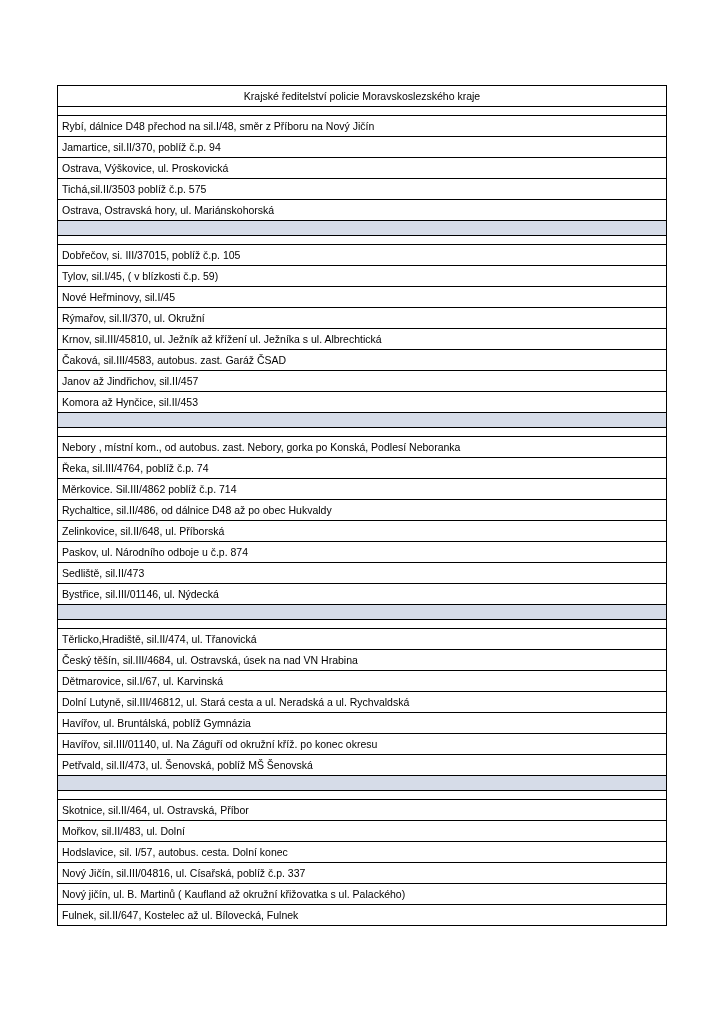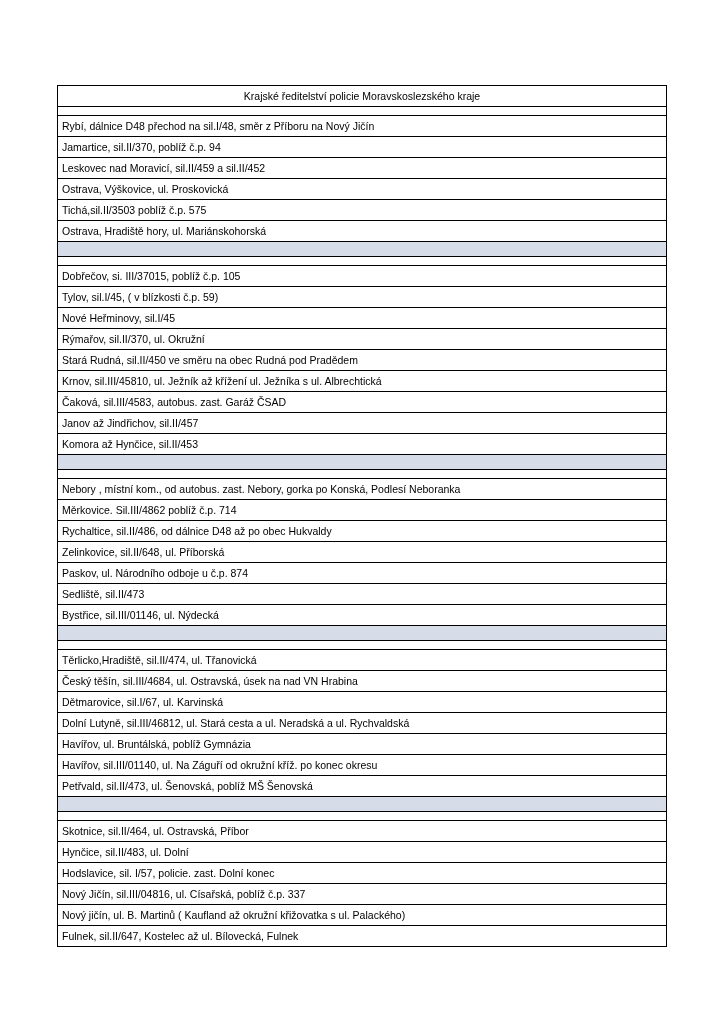--- a/index.html
+++ b/index.html
@@ -68,30 +68,27 @@
           <td></td>
         </tr>
 
       <tr>
           <td>Rybí, dálnice D48 přechod na sil.I/48, směr z Příboru na Nový Jičín</td>
         </tr>
       <tr>
           <td>Jamartice, sil.II/370, poblíž č.p. 94</td>
         </tr>
       <tr>
-          <td>Leskovec nad Moravicí, sil.II/459 a sil.II/452</td>
-        </tr>
-      <tr>
           <td>Ostrava, Výškovice, ul. Proskovická</td>
         </tr>
       <tr>
           <td>Tichá,sil.II/3503 poblíž č.p. 575</td>
         </tr>
       <tr>
-          <td>Ostrava, Hradiště hory, ul. Mariánskohorská</td>
+          <td>Ostrava, Ostravská hory, ul. Mariánskohorská</td>
         </tr>
 
       <tr class="row-spacer">
           <td></td>
         </tr>
       <tr class="row-blank">
           <td></td>
         </tr>
 
       <tr>
@@ -100,23 +97,20 @@
       <tr>
           <td>Tylov, sil.I/45, ( v blízkosti č.p. 59)</td>
         </tr>
       <tr>
           <td>Nové Heřminovy, sil.I/45</td>
         </tr>
       <tr>
           <td>Rýmařov, sil.II/370, ul. Okružní</td>
         </tr>
       <tr>
-          <td>Stará Rudná, sil.II/450 ve směru na obec Rudná pod Pradědem</td>
-        </tr>
-      <tr>
           <td>Krnov, sil.III/45810, ul. Ježník  až křížení ul. Ježníka s ul. Albrechtická</td>
         </tr>
       <tr>
           <td>Čaková, sil.III/4583, autobus. zast. Garáž ČSAD</td>
         </tr>
       <tr>
           <td>Janov až Jindřichov, sil.II/457</td>
         </tr>
       <tr>
           <td>Komora až Hynčice, sil.II/453</td>
@@ -126,20 +120,23 @@
           <td></td>
         </tr>
       <tr class="row-blank">
           <td></td>
         </tr>
 
       <tr>
           <td>Nebory , místní kom., od autobus. zast. Nebory, gorka po Konská, Podlesí Neboranka</td>
         </tr>
       <tr>
+          <td>Řeka, sil.III/4764, poblíž č.p. 74</td>
+        </tr>
+      <tr>
           <td>Měrkovice. Sil.III/4862 poblíž č.p. 714</td>
         </tr>
       <tr>
           <td>Rychaltice, sil.II/486, od dálnice D48 až po obec Hukvaldy</td>
         </tr>
       <tr>
           <td>Zelinkovice, sil.II/648, ul. Příborská</td>
         </tr>
       <tr>
           <td>Paskov, ul. Národního odboje u č.p. 874</td>
@@ -184,24 +181,24 @@
           <td></td>
         </tr>
       <tr class="row-blank">
           <td></td>
         </tr>
 
       <tr>
           <td>Skotnice, sil.II/464, ul. Ostravská, Příbor</td>
         </tr>
       <tr>
-          <td>Hynčice, sil.II/483, ul. Dolní</td>
-        </tr>
-      <tr>
-          <td>Hodslavice, sil. I/57, policie. zast. Dolní konec</td>
+          <td>Mořkov, sil.II/483, ul. Dolní</td>
+        </tr>
+      <tr>
+          <td>Hodslavice, sil. I/57, autobus. cesta. Dolní konec</td>
         </tr>
       <tr>
           <td>Nový Jičín, sil.III/04816, ul. Císařská, poblíž č.p. 337</td>
         </tr>
       <tr>
           <td>Nový jičín, ul. B. Martinů ( Kaufland až okružní křižovatka s ul. Palackého)</td>
         </tr>
       <tr>
           <td>Fulnek, sil.II/647, Kostelec až ul. Bílovecká, Fulnek</td>
         </tr>

